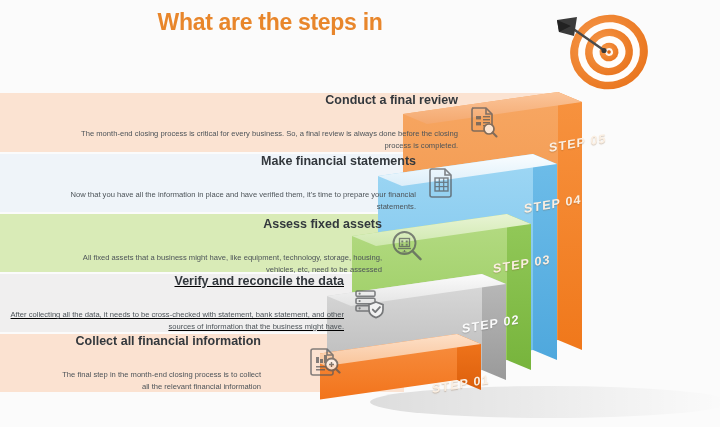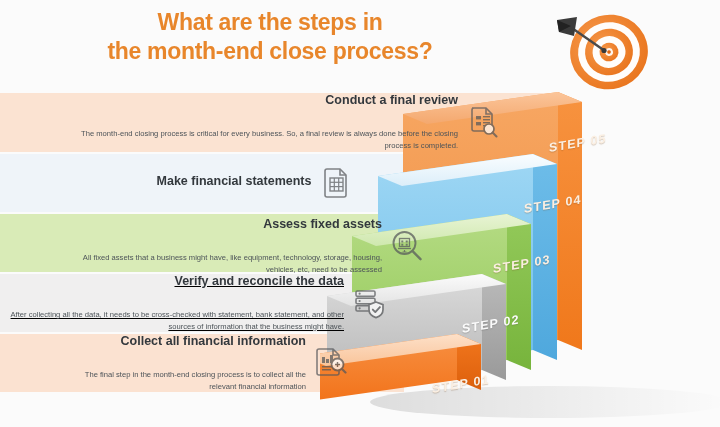--- a/index.html
+++ b/index.html
@@ -19,31 +19,31 @@
 
   
   .band{position:absolute;left:0;z-index:1;}
   .band.b5{top:93px;  height:59px; width:556px; background:#FBE3D2;}
   .band.b4{top:154px; height:58px; width:522px; background:#EFF4F9;}
   .band.b3{top:214px; height:58px; width:480px; background:#D9EBB7;}
   .band.b2{top:274px; height:58px; width:442px; background:#F0EFEF;}
   .band.b1{top:334px; height:58px; width:404px; background:#FBE2D1;}
 
   
-  .row{position:absolute;z-index:4;display:flex;align-items:center;justify-content:center;}
+  .row{position:absolute;z-index:4;display:flex;align-items:center;justify-content:flex-end;}
   .row .txt{text-align:right;padding-right:8px;}
   .row .hd{font-size:12.5px;font-weight:bold;color:#33383D;line-height:1.25;margin-bottom:3px;}
   .row .bd{font-size:7.6px;color:#4c5358;line-height:1.5;margin-top:20px;}
   .row .ico{width:34px;height:34px;flex:0 0 34px;display:block;opacity:.72;}
 
   .r5{top:96px;  left:60px;  width:440px; height:52px;}
   .r4{top:157px; left:52px;  width:406px; height:52px;}
   .r3{top:220px; left:60px;  width:364px; height:52px;}
   .r2{top:277px; left:10px;  width:376px; height:52px;text-decoration:underline;}
-  .r1{top:337px; left:60px;  width:288px; height:52px;}
+  .r1{top:337px; left:54px;  width:288px; height:52px;gap:39px;}
 
   
   #stairs{position:absolute;left:320px;top:30px;width:400px;height:397px;z-index:3;}
   #stairs svg{display:block;}
 
   .steplbl{
     position:absolute;z-index:5;color:#FBEFE2;font-weight:bold;font-size:12.5px;
     letter-spacing:1.1px;white-space:nowrap;
     text-shadow:0 1px 1px rgba(120,80,40,.30);
     transform-origin:left center;
@@ -57,21 +57,20 @@
   
   #target{position:absolute;left:547px;top:6px;width:112px;height:92px;z-index:7;}
 </style>
 </head>
 <body>
 
 <div id="stage">
 
   <div class="title-wrap">
     <div class="title-line">What are the steps in</div>
-    <div class="title-line">the month-end close process?</div>
   </div>
 
   <div class="band b5"></div>
   <div class="band b4"></div>
   <div class="band b3"></div>
   <div class="band b2"></div>
   <div class="band b1"></div>
 
   <div id="stairs">
     <svg width="400" height="397" viewBox="0 0 400 397">
@@ -218,20 +217,21 @@
       <rect x="17" y="17" width="7" height="1.4" fill="#55575A"></rect>
       <rect x="17" y="20" width="5" height="1.4" fill="#55575A"></rect>
       <circle cx="23" cy="24" r="5" fill="#fff" stroke="#55575A" stroke-width="1.7"></circle>
       <line x1="26.6" y1="27.6" x2="30.5" y2="31.5" stroke="#55575A" stroke-width="2.1" stroke-linecap="round"></line>
     </svg>
   </div>
 
   <div class="row r4">
     <div class="txt">
       <div class="hd">Make financial statements</div>
+      <div class="bd">Now that you have all the information in place and have verified them, it's time to prepare your financial statements.</div>
     </div>
     <svg class="ico" viewBox="0 0 34 34">
       <path d="M8 3 h13 l6 6 v20 a2 2 0 0 1 -2 2 h-17 a2 2 0 0 1 -2 -2 v-24 a2 2 0 0 1 2 -2 z" fill="none" stroke="#55575A" stroke-width="1.6"></path>
       <path d="M21 3 v6 h6" fill="none" stroke="#55575A" stroke-width="1.6"></path>
       <rect x="11" y="12" width="13" height="13" fill="none" stroke="#55575A" stroke-width="1.4"></rect>
       <line x1="11" y1="16.3" x2="24" y2="16.3" stroke="#55575A" stroke-width="1.2"></line>
       <line x1="11" y1="20.6" x2="24" y2="20.6" stroke="#55575A" stroke-width="1.2"></line>
       <line x1="15.3" y1="12" x2="15.3" y2="25" stroke="#55575A" stroke-width="1.2"></line>
       <line x1="19.7" y1="12" x2="19.7" y2="25" stroke="#55575A" stroke-width="1.2"></line>
     </svg>

